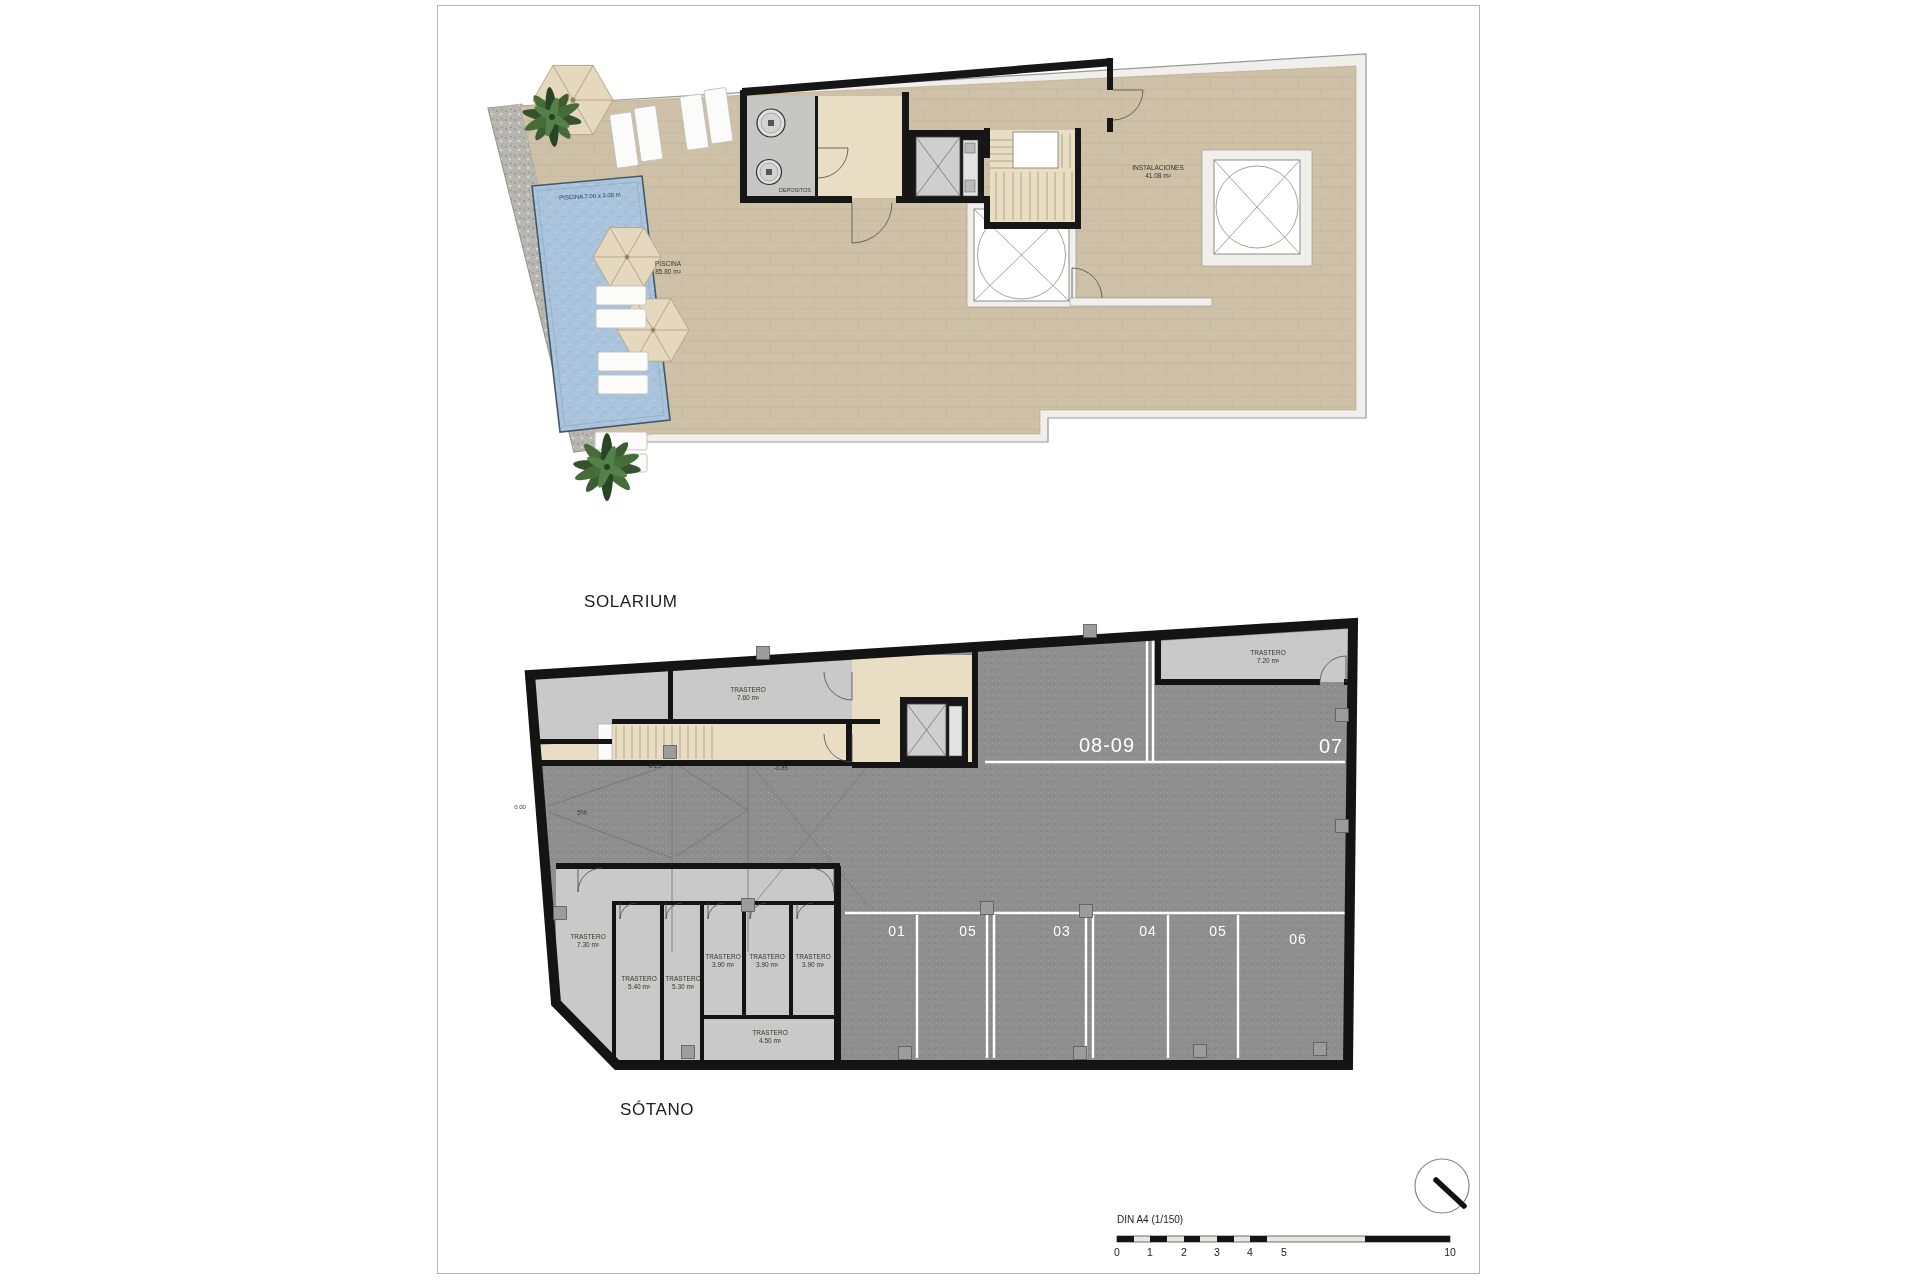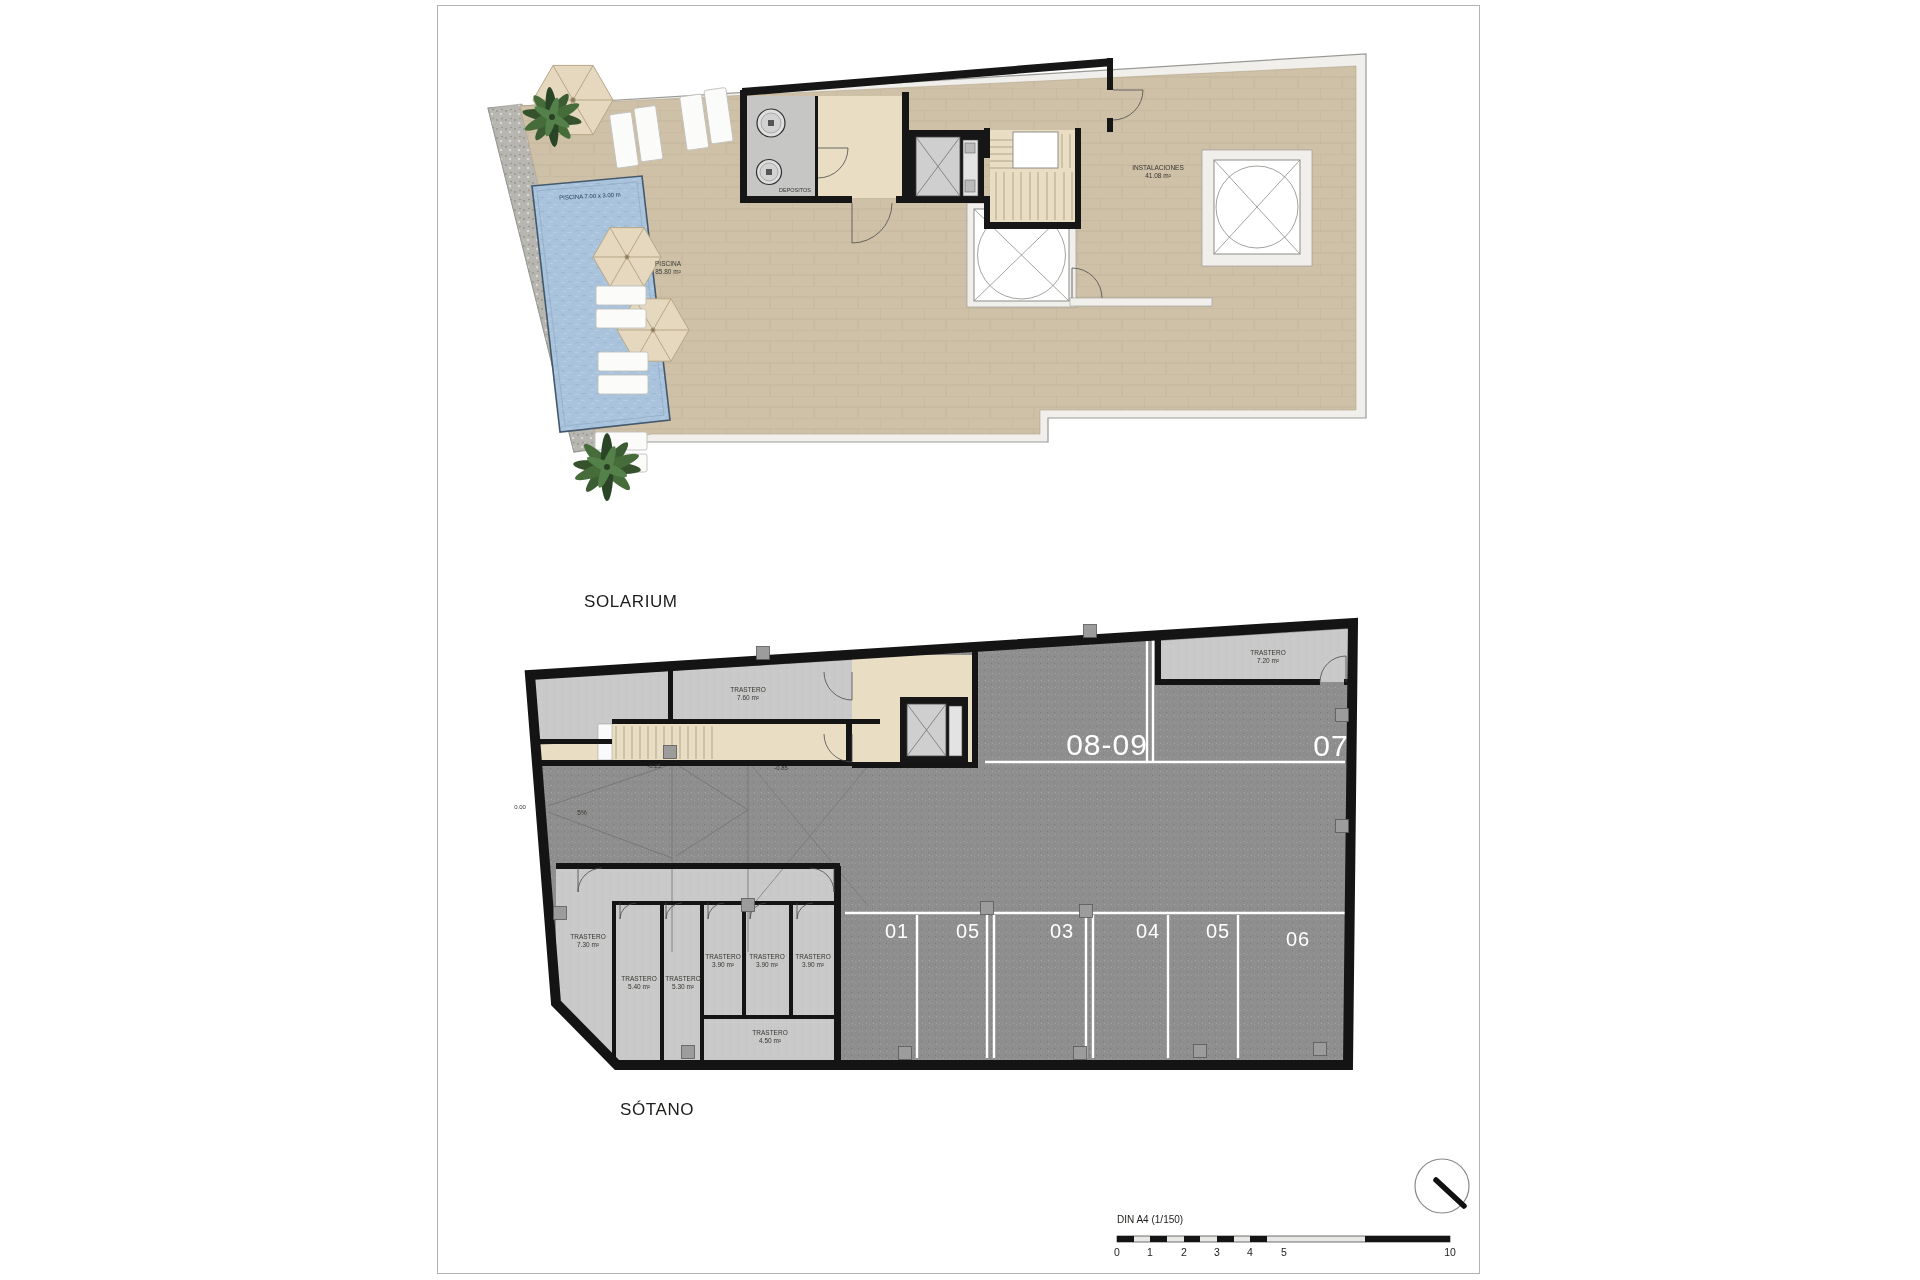--- a/index.html
+++ b/index.html
@@ -6,23 +6,23 @@
   .canvas{position:relative;width:1920px;height:1280px;background:#fff;overflow:hidden;
           font-family:"Liberation Sans",sans-serif;}
   .sheet{position:absolute;left:437px;top:5px;width:1041px;height:1267px;
          background:#fff;border:1px solid #b3b3b0;}
   svg.plan{position:absolute;left:0;top:0;}
   .lbl{position:absolute;transform:translate(-50%,-50%);font-size:6.5px;line-height:1.3;
        color:#35352f;text-align:center;white-space:nowrap;}
   .lbl .s{display:block;}
   .lbl-pool{color:#27415c;font-size:6px;transform:translate(-50%,-50%) rotate(-3deg);}
   .lbl-tiny{font-size:5.5px;}
-  .lblw{position:absolute;transform:translate(-50%,-50%);color:#fff;font-size:20px;
+  .lblw{position:absolute;transform:translate(-50%,-50%);color:#fff;font-size:14px;
         letter-spacing:1px;white-space:nowrap;}
-  .lblw.big{font-size:30px;text-align:right;}
+  .lblw.big{font-size:20px;text-align:right;}
   .title{position:absolute;font-size:17px;color:#1c1c1a;letter-spacing:0.6px;}
   .din{position:absolute;font-size:10px;color:#1c1c1a;}
   .tick{position:absolute;transform:translate(-50%,0);font-size:10.5px;color:#1c1c1a;}
 </style>
 </head>
 <body>
 
 <div class="canvas">
   <div class="sheet"></div>
 

